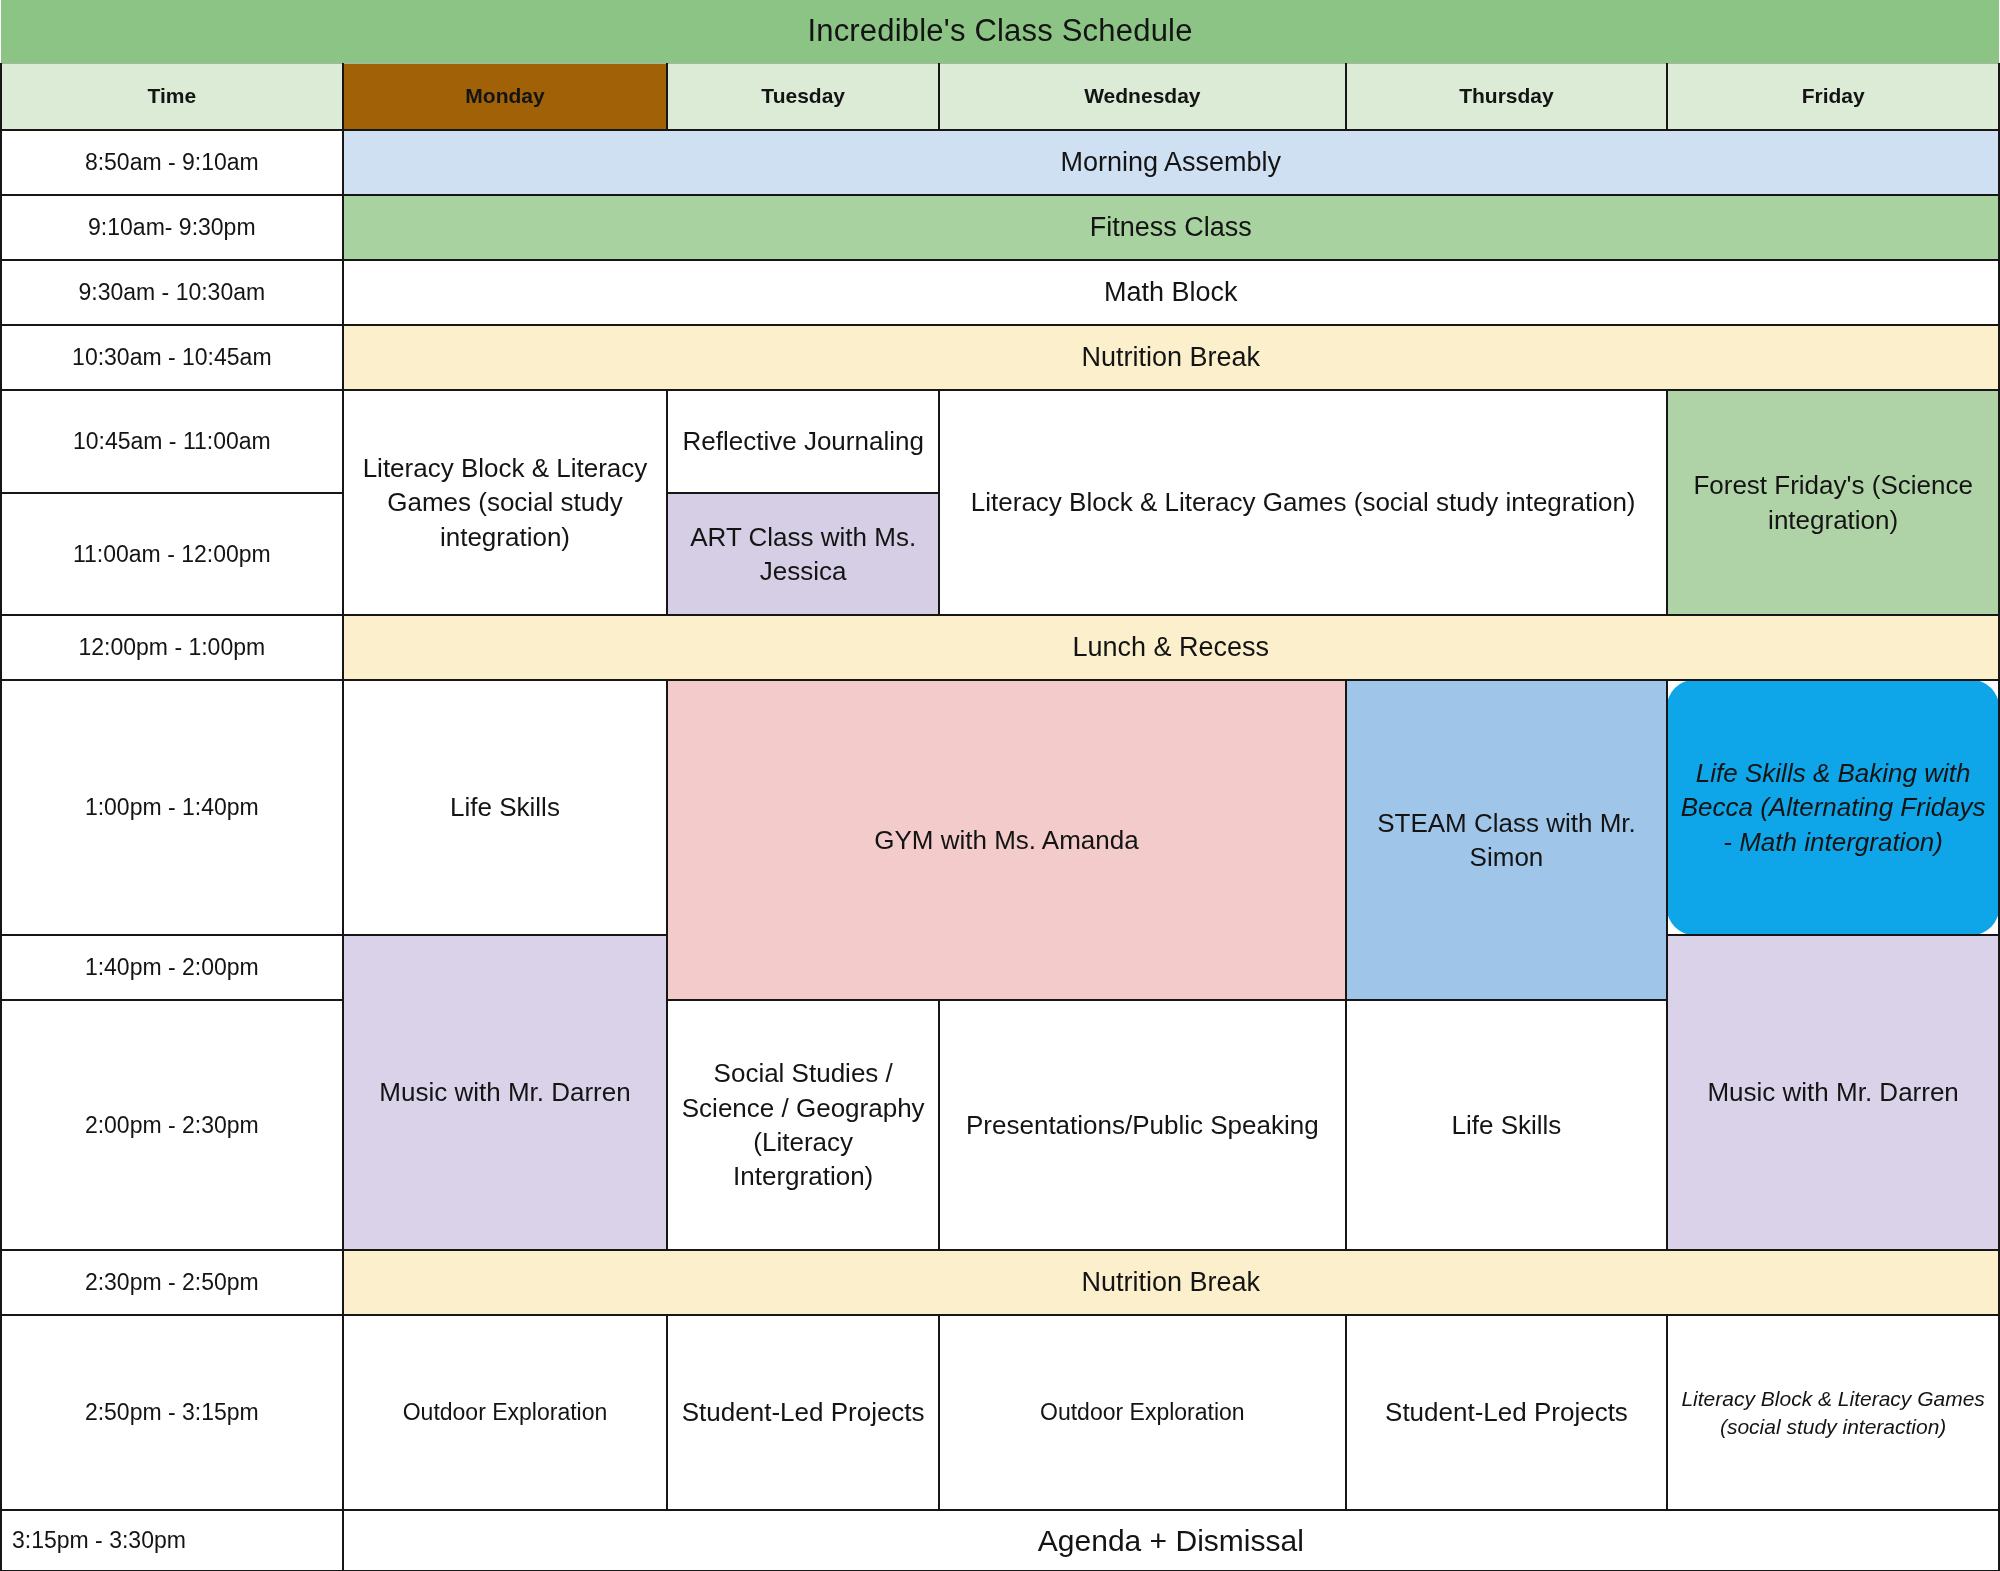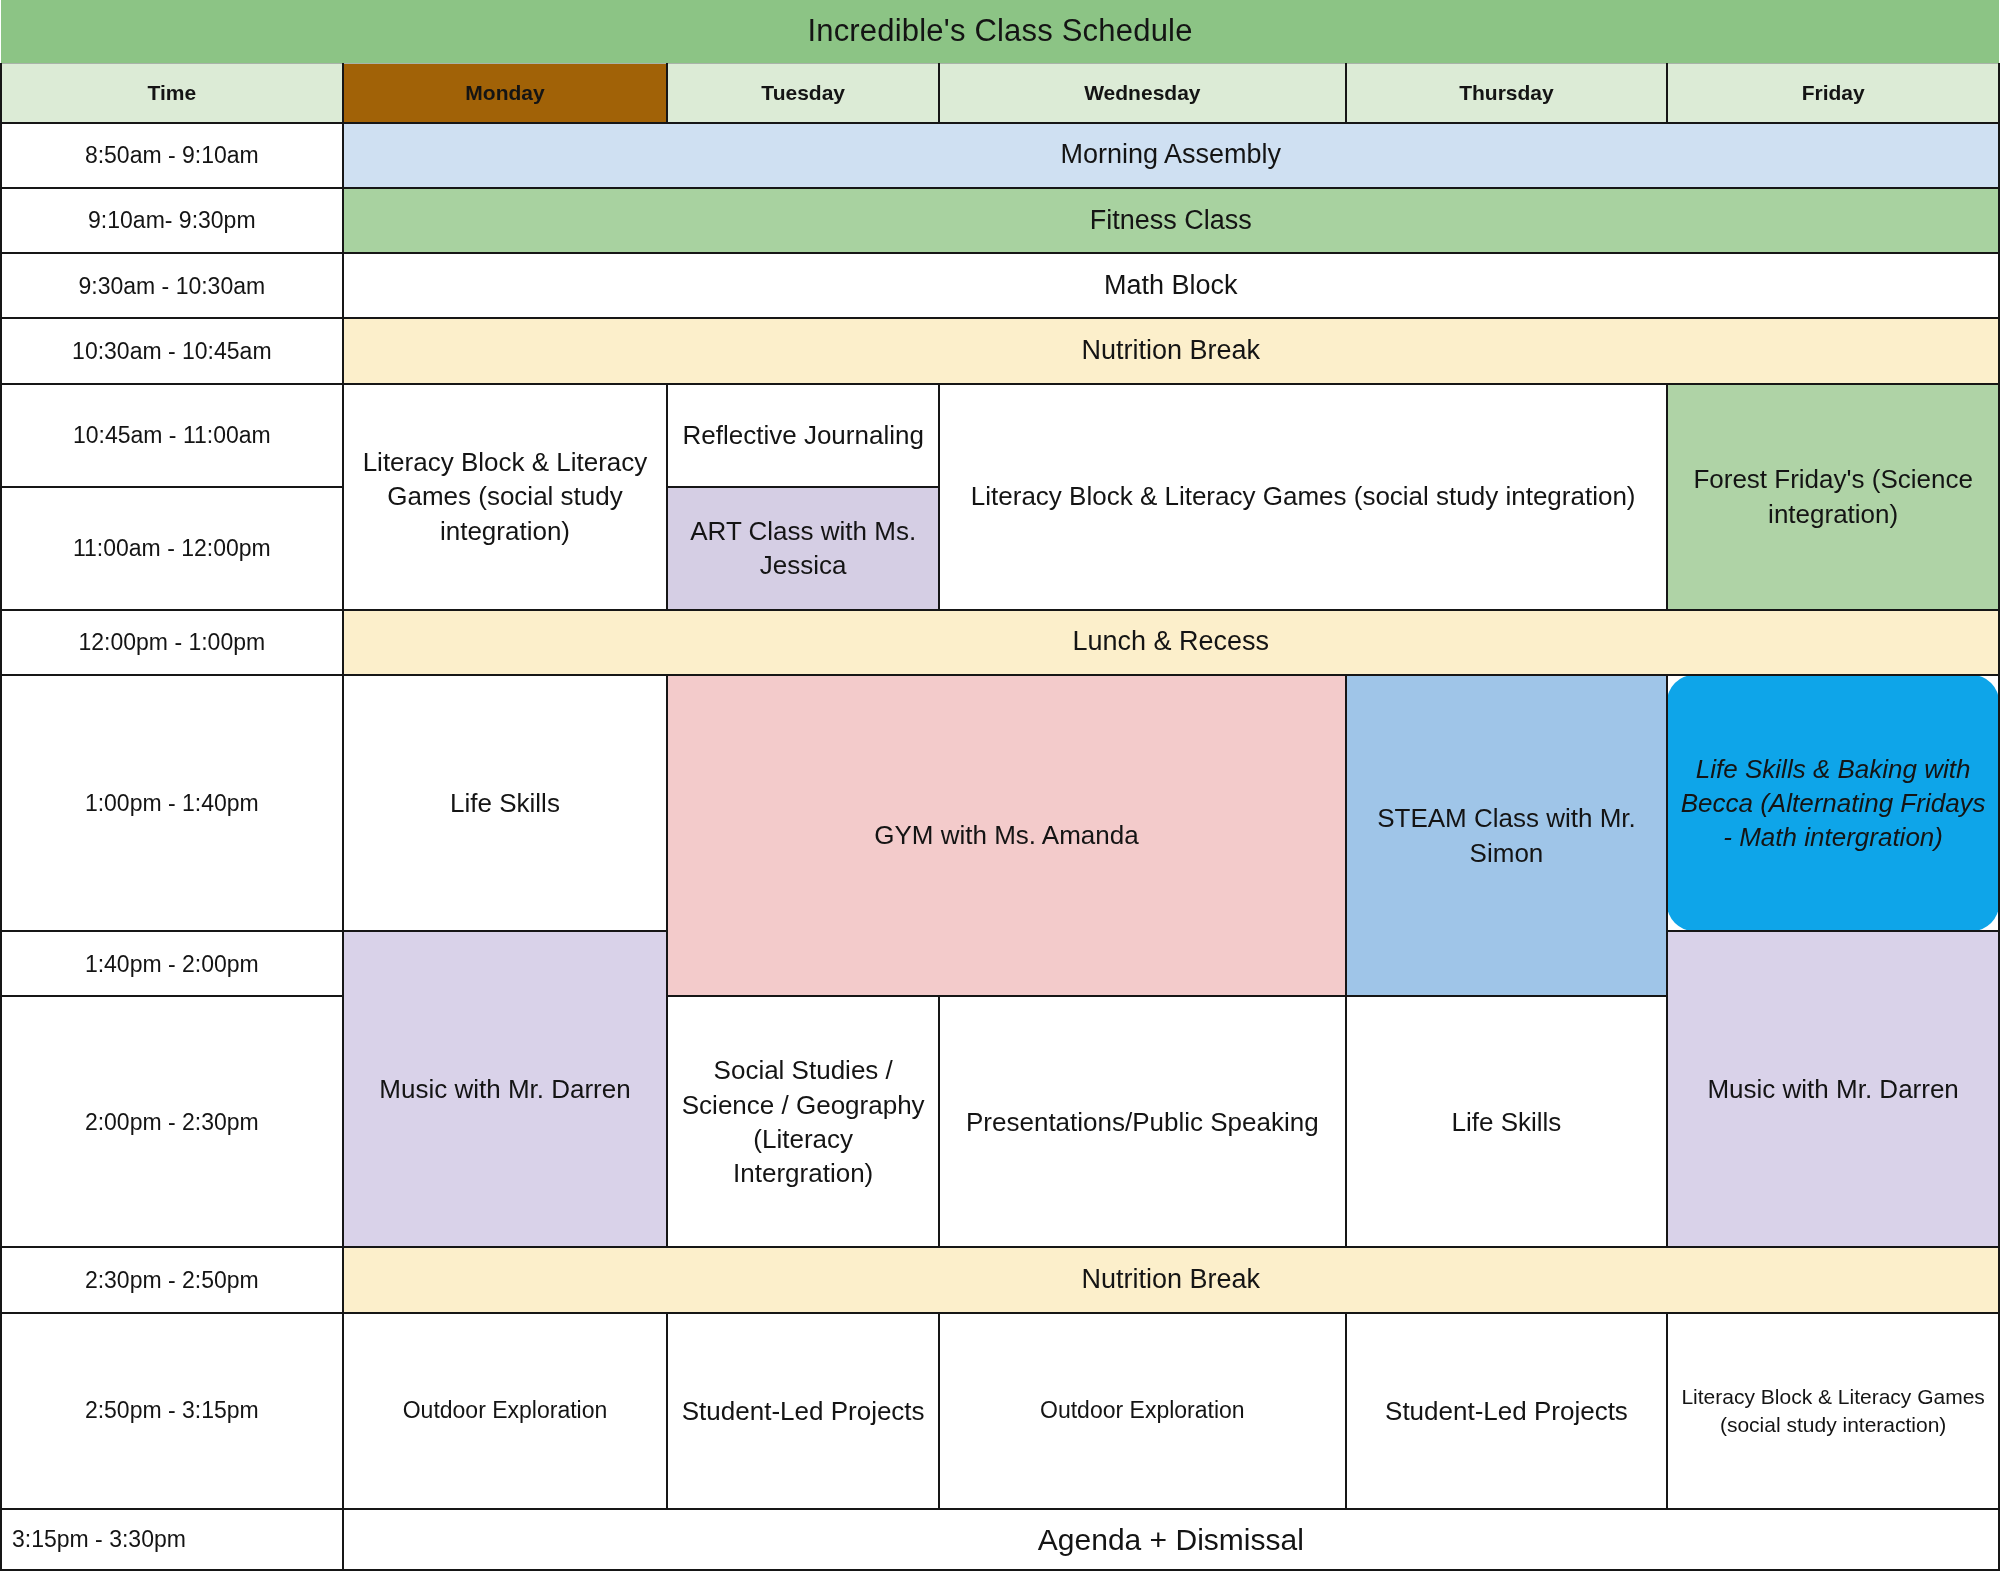--- a/index.html
+++ b/index.html
@@ -25,21 +25,21 @@
     padding:6px 0;
   }
   th{
     font-size:21px;font-weight:bold;
     border-top:1px solid #a9b3a9;
   }
   .t-time{font-size:23px;}
   .t-band{font-size:27px;margin-top:8px;}
   .t-event{font-size:26px;}
   .t-event-sm{font-size:23px;}
-  .t-small{font-size:21px;padding:4px 8px;}
+  .t-small{font-size:21px;padding:4px 8px;font-style:italic;}
   .t-agenda{font-size:30px;}
   .italic{font-style:italic;}
   .left{text-align:left;padding-left:10px;margin-top:47px;}
 </style>
 </head>
 <body>
 
 <table class="schedule">
   <colgroup>
     <col style="width:17.1%">
@@ -48,21 +48,21 @@
     <col style="width:20.35%">
     <col style="width:16.1%">
     <col style="width:16.6%">
   </colgroup>
 
   <tbody>
       <tr style="height:63px">
     <td colspan="6" class="title-cell" style="background: rgb(140, 196, 133);">Incredible's Class Schedule</td>
   </tr>
 
-  <tr style="height:59px">
+  <tr style="height:67px">
     <th style="background: rgb(220, 235, 214);">Time</th>
     <th style="background: #a16207;">Monday</th>
     <th style="background: rgb(220, 235, 214); text-align: center;">Tuesday</th>
     <th style="background: rgb(220, 235, 214);">Wednesday</th>
     <th style="background: rgb(220, 235, 214);">Thursday</th>
     <th style="background: rgb(220, 235, 214);">Friday</th>
   </tr>
 
   <tr style="height:65px">
     <td class="t-time">8:50am - 9:10am</td>

